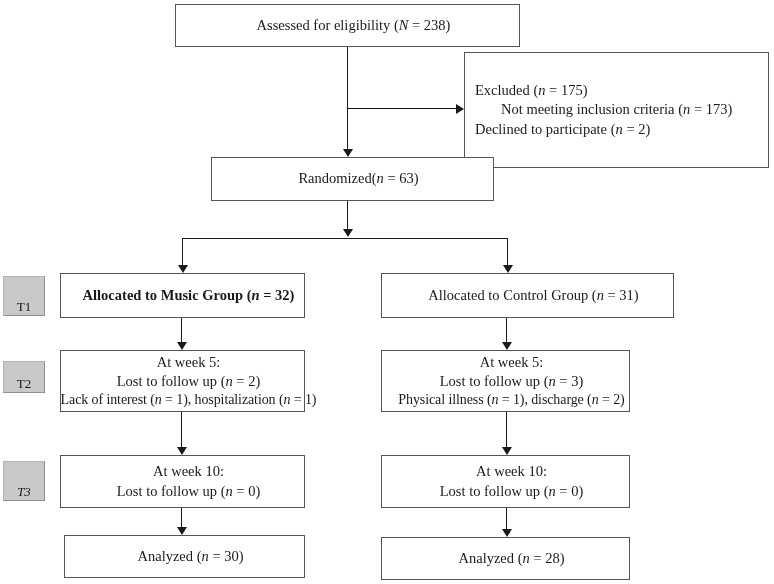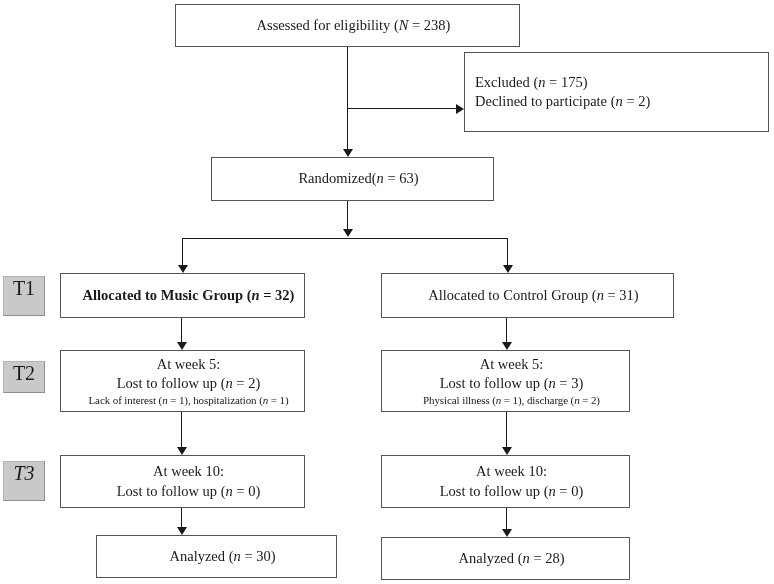--- a/index.html
+++ b/index.html
@@ -39,39 +39,39 @@
     color: #1a1a1a;
     padding-left: 12px;
   }
   .box.left-align {
     align-items: flex-start;
     text-align: left;
     padding-left: 10px;
   }
   .box .line { white-space: nowrap; }
   .box .line.small {
-    font-size: 11px;
+    font-size: 14px;
     letter-spacing: -0.1px;
   }
   .box .line.indent { padding-left: 26px; }
 
   .ital { font-style: italic; }
 
   
   .tp-tag {
     position: absolute;
     box-sizing: border-box;
     background: #c9c9c9;
     border: 1px solid #b4b4b4;
     border-right-color: #8f8f8f;
     border-bottom-color: #8f8f8f;
     display: flex;
-    align-items: flex-start;
+    align-items: flex-end;
     justify-content: center;
-    font-size: 20px;
+    font-size: 13px;
     color: #1a1a1a;
   }
 
   
   .vline {
     position: absolute;
     width: 1.4px;
     background: #1a1a1a;
   }
   .hline {
@@ -102,22 +102,23 @@
   <div class="box" style="left:175px; top:4px; width:345px; height:43px;">
     <div class="line">Assessed for eligibility (<span class="ital">N</span> = 238)</div>
   </div>
 
   <div class="vline" style="left:347px; top:47px; height:102px;"></div>
   <div class="arrow-down" style="left:343px; top:149px;"></div>
 
   <div class="hline" style="left:348px; top:108px; width:108px;"></div>
   <div class="arrow-right" style="left:456px; top:104px;"></div>
 
-  <div class="box left-align" style="left:464px; top:52px; width:305px; height:80px;">
+  <div class="box left-align" style="left:464px; top:52px; width:305px; height:116px;">
     <div class="line">Excluded (<span class="ital">n</span> = 175)</div>
+    <div class="line indent">Not meeting inclusion criteria (<span class="ital">n</span> = 173)</div>
     <div class="line">Declined to participate (<span class="ital">n</span> = 2)</div>
   </div>
 
   <div class="box" style="left:211px; top:157px; width:283px; height:44px;">
     <div class="line">Randomized(<span class="ital">n</span> = 63)</div>
   </div>
 
   <div class="vline" style="left:347px; top:201px; height:28px;"></div>
   <div class="arrow-down" style="left:343px; top:229px;"></div>
 
@@ -154,21 +155,21 @@
   <div class="arrow-down" style="left:177px; top:447px;"></div>
 
   <div class="box" style="left:60px; top:455px; width:245px; height:53px;">
     <div class="line">At week 10:</div>
     <div class="line">Lost to follow up (<span class="ital">n</span> = 0)</div>
   </div>
 
   <div class="vline" style="left:181px; top:508px; height:19px;"></div>
   <div class="arrow-down" style="left:177px; top:527px;"></div>
 
-  <div class="box" style="left:64px; top:535px; width:241px; height:43px;margin-left:32px;">
+  <div class="box" style="left:64px; top:535px; width:241px; height:43px;">
     <div class="line">Analyzed (<span class="ital">n</span> = 30)</div>
   </div>
 
   <div class="box" style="left:381px; top:273px; width:293px; height:45px;">
     <div class="line">Allocated to Control Group (<span class="ital">n</span> = 31)</div>
   </div>
 
   <div class="vline" style="left:506px; top:318px; height:24px;"></div>
   <div class="arrow-down" style="left:502px; top:342px;"></div>
 

